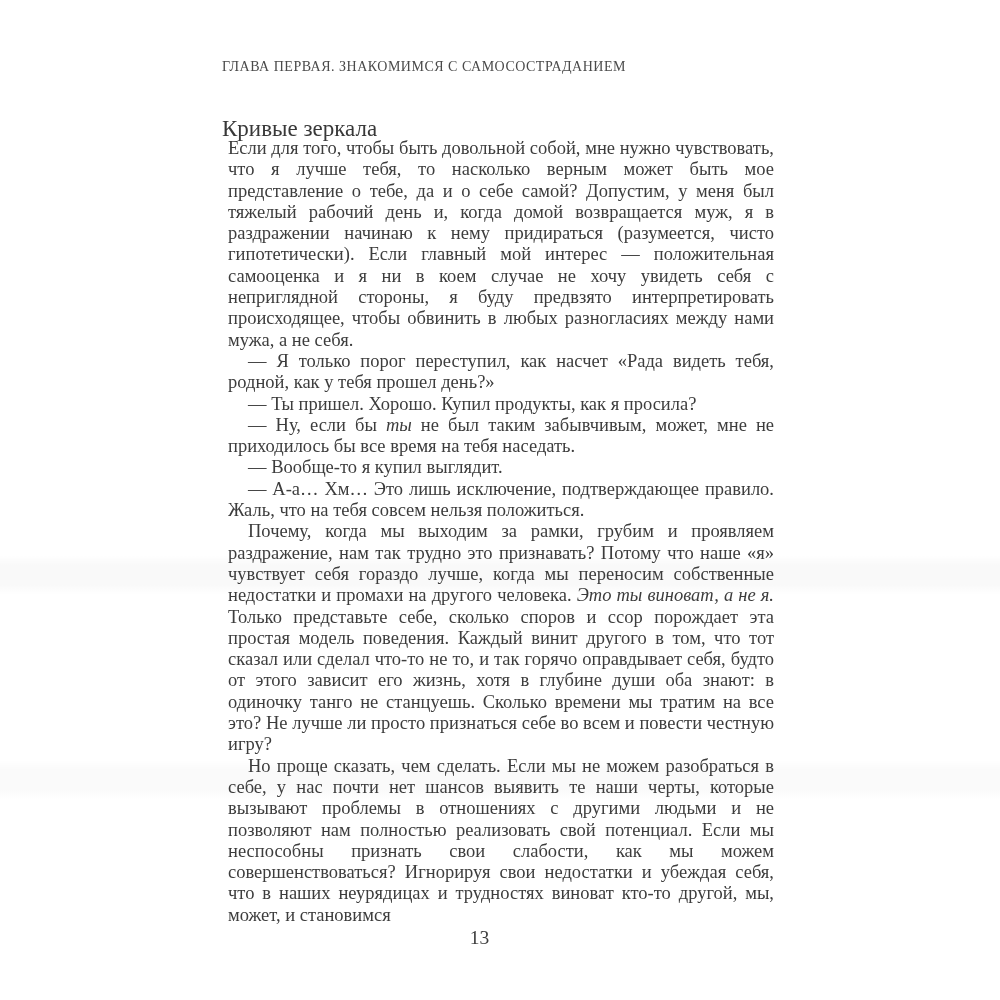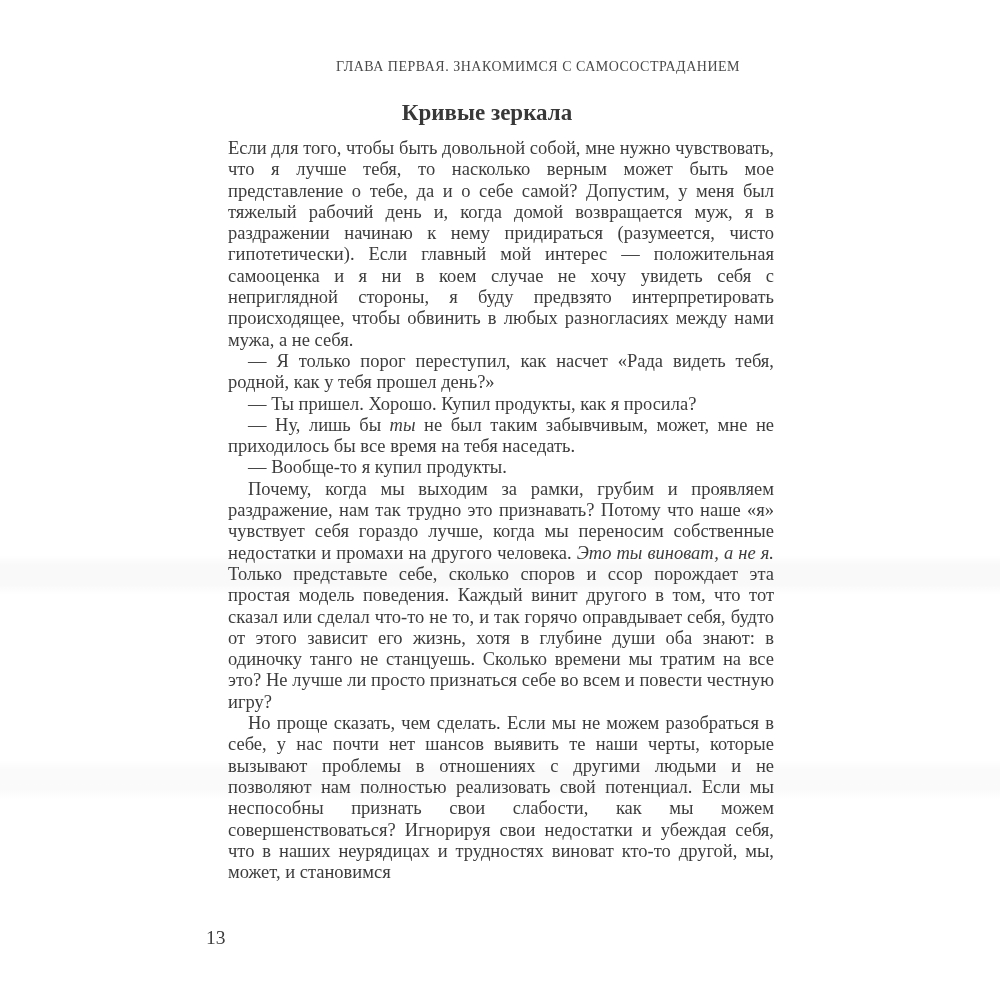--- a/index.html
+++ b/index.html
@@ -27,37 +27,37 @@
         rgba(0,0,0,0.000) 80%),
       #ffffff;
     font-family: "Liberation Serif", "DejaVu Serif", serif;
     color: var(--text-color, #3d3d3d);
   }
   .running-head {
     position: absolute;
     top: 59px;
     left: 222px;
     width: 518px;
-    text-align: right;
+    text-align: left;
     font-size: 14px;
     line-height: 16px;
     letter-spacing: 0.5px;
     color: var(--head-color, #4a4a4a);
     white-space: nowrap;
   }
   .section-title {
     position: absolute;
-    top: 100px;
+    top: 116px;
     left: 222px;
     width: 530px;
     margin: 0;
-    text-align: center;
+    text-align: left;
     font-size: 23px;
     line-height: 26px;
-    font-weight: bold;
+    font-weight: normal;
     color: var(--title-color, #383838);
   }
   .body-text {
     position: absolute;
     top: 138px;
     left: 222px;
     width: 546px;
     font-size: 18.5px;
     line-height: 21.3px;
     text-align: justify;
@@ -72,42 +72,43 @@
     text-indent: 20px;
   }
   .body-text p.no-indent {
     text-indent: 0;
   }
   .body-text em {
   }
   .page-number {
     position: absolute;
     top: 927px;
-    left: 206px;
+    left: 222px;
     width: 546px;
     box-sizing: border-box;
     padding-right: 31px;
-    text-align: left;
+    text-align: center;
     font-size: 19.5px;
     line-height: 22px;
     color: var(--text-color, #3d3d3d);
   }
 </style>
 </head>
 <body>
 
 <div class="page">
   <div class="running-head">ГЛАВА ПЕРВАЯ. ЗНАКОМИМСЯ С САМОСОСТРАДАНИЕМ</div>
 
   <h1 class="section-title">Кривые зеркала</h1>
 
   <div class="body-text">
       <p class="no-indent"><span>Если для того, чтобы быть довольной собой, мне нужно чувствовать, что я лучше тебя, то насколько верным может быть мое представление о тебе, да и о себе самой? Допустим, у меня был тяжелый рабочий день и, когда домой возвращается муж, я в раздражении начинаю к нему придираться (разумеется, чисто гипотетически). Если главный мой интерес — положительная самооценка и я ни в коем случае не хочу увидеть себя с неприглядной стороны, я буду предвзято интерпретировать происходящее, чтобы обвинить в любых разногласиях между нами мужа, а не себя.</span></p>
       <p><span>— Я только порог переступил, как насчет «Рада видеть тебя, родной, как у тебя прошел день?»</span></p>
       <p><span>— Ты пришел. Хорошо. Купил продукты, как я просила?</span></p>
-      <p><span>— Ну, лишь бы </span><em>ты</em><span> не был таким забывчивым, может, мне не приходилось бы все время на тебя наседать.</span></p>
-      <p><span>— Вообще-то я купил продукты.</span></p>
+      <p><span>— Ну, если бы </span><em>ты</em><span> не был таким забывчивым, может, мне не приходилось бы все время на тебя наседать.</span></p>
+      <p><span>— Вообще-то я купил выглядит.</span></p>
+      <p><span>— А-а… Хм… Это лишь исключение, подтверждающее правило. Жаль, что на тебя совсем нельзя положиться.</span></p>
       <p><span>Почему, когда мы выходим за рамки, грубим и проявляем раздражение, нам так трудно это признавать? Потому что наше «я» чувствует себя гораздо лучше, когда мы переносим собственные недостатки и промахи на другого человека. </span><em>Это ты виноват, а не я.</em><span> Только представьте себе, сколько споров и ссор порождает эта простая модель поведения. Каждый винит другого в том, что тот сказал или сделал что-то не то, и так горячо оправдывает себя, будто от этого зависит его жизнь, хотя в глубине души оба знают: в одиночку танго не станцуешь. Сколько времени мы тратим на все это? Не лучше ли просто признаться себе во всем и повести честную игру?</span></p>
       <p><span>Но проще сказать, чем сделать. Если мы не можем разобраться в себе, у нас почти нет шансов выявить те наши черты, которые вызывают проблемы в отношениях с другими людьми и не позволяют нам полностью реализовать свой потенциал. Если мы неспособны признать свои слабости, как мы можем совершенствоваться? Игнорируя свои недостатки и убеждая себя, что в наших неурядицах и трудностях виноват кто-то другой, мы, может, и становимся</span></p>
     </div>
 
   <div class="page-number">13</div>
 </div>
 
 </body></html>

